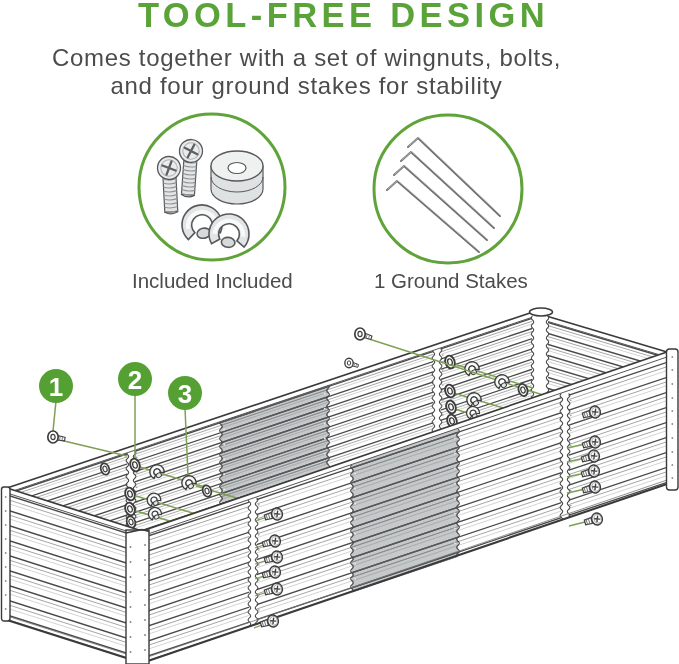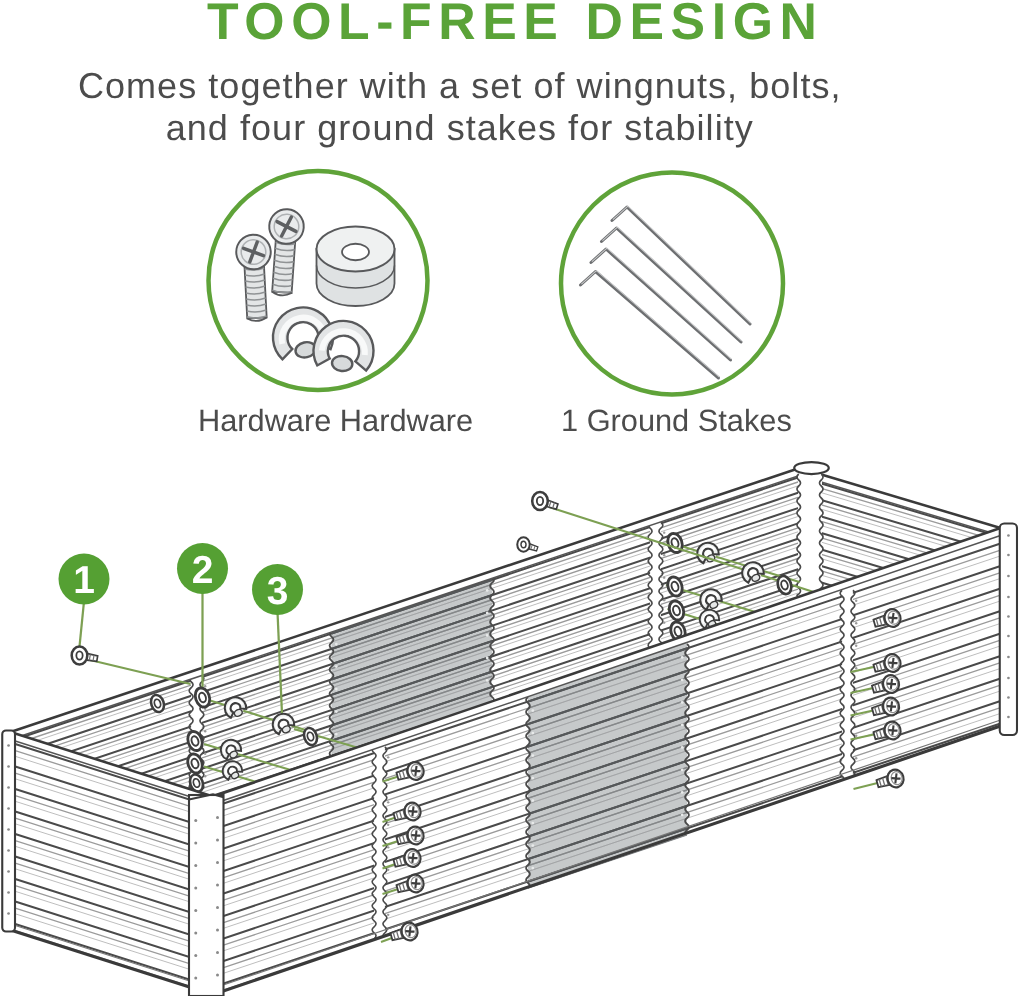--- a/index.html
+++ b/index.html
@@ -5,21 +5,21 @@
 body{font-family:"Liberation Sans",sans-serif;position:relative;}
 .title{position:absolute;top:-10px;left:4px;width:679px;text-align:center;color:#5aa338;
  font-size:34.5px;font-weight:bold;letter-spacing:4.4px;white-space:nowrap;line-height:50px;}
 .sub{position:absolute;left:0;top:44px;width:613px;text-align:center;color:#4c4c4c;
  font-size:24px;line-height:28px;letter-spacing:0.7px;}
 .lab{position:absolute;color:#4c4c4c;font-size:20.5px;white-space:nowrap;}
 </style></head>
 <body>
 <div class="title">TOOL-FREE DESIGN</div>
 <div class="sub">Comes together with a set of wingnuts, bolts,<br>and four ground stakes for stability</div>
-<div class="lab" style="left:132px;top:269px;">Hardware Hardware</div>
+<div class="lab" style="left:132px;top:269px;">Included Included</div>
 <div class="lab" style="left:374px;top:269px;">1 Ground Stakes</div>
 <svg width="679" height="664" viewBox="0 0 679 664" style="position:absolute;left:0;top:0;">
 <circle cx="212" cy="187" r="73" fill="none" stroke="#5fa339" stroke-width="3"></circle>
     <g transform="translate(169,168) rotate(-3)">
       <rect x="-6.5" y="8" width="13" height="36" fill="#e3e5e6" stroke="#58595b" stroke-width="1.2"></rect>
       <path d="M-6.5,11 Q0,13 6.5,11" fill="none" stroke="#909395" stroke-width="1.1"></path>
       <path d="M-6.5,15 Q0,17 6.5,15" fill="none" stroke="#909395" stroke-width="1.1"></path>
       <path d="M-6.5,19 Q0,21 6.5,19" fill="none" stroke="#909395" stroke-width="1.1"></path>
       <path d="M-6.5,23 Q0,25 6.5,23" fill="none" stroke="#909395" stroke-width="1.1"></path>
       <path d="M-6.5,27 Q0,29 6.5,27" fill="none" stroke="#909395" stroke-width="1.1"></path>

